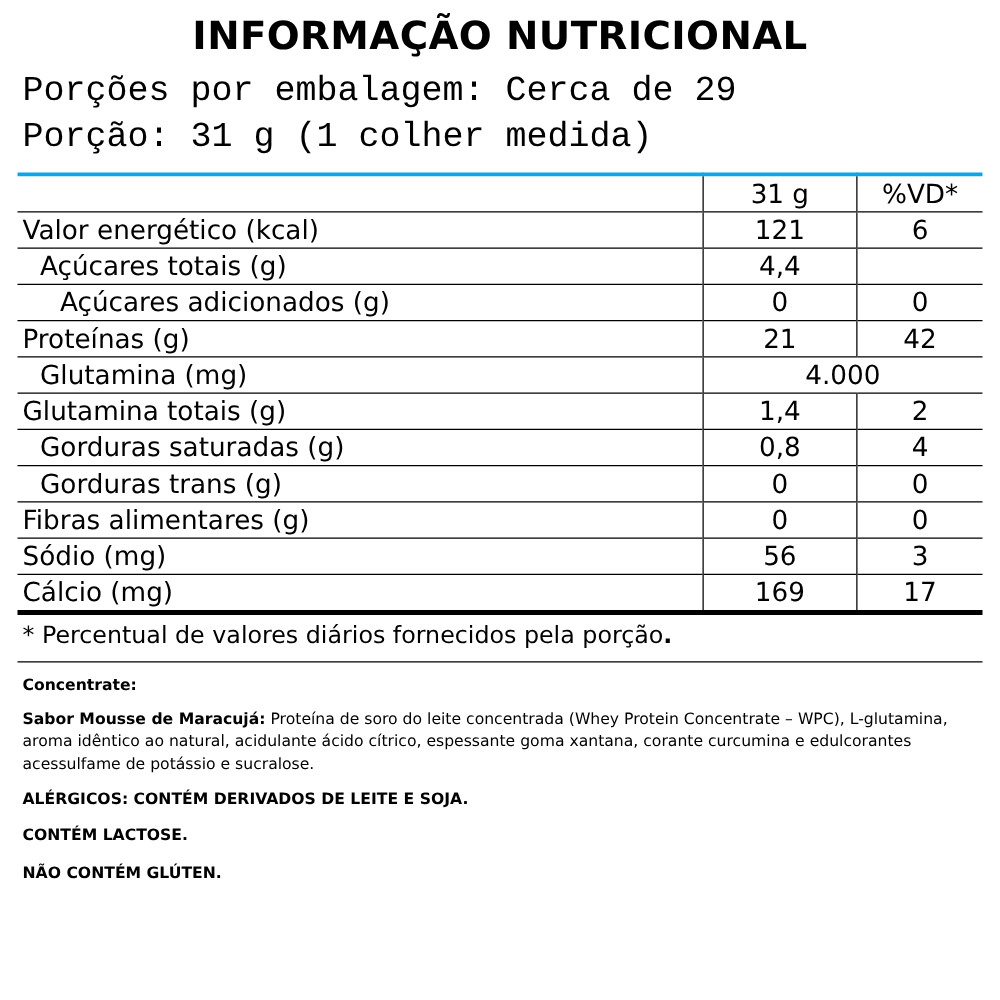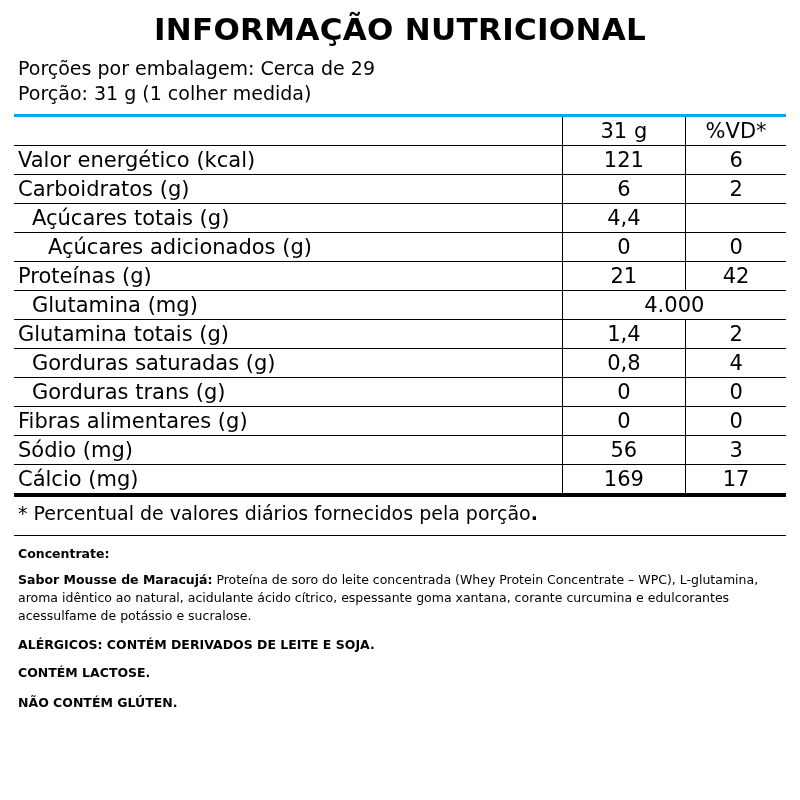--- a/index.html
+++ b/index.html
@@ -20,23 +20,24 @@
   }
   .title {
     text-align: center;
     font-size: 31px;
     font-weight: bold;
     letter-spacing: 0.3px;
     line-height: 1.15;
     margin: 4px 0 8px 0;
   }
   .portions {
-    font-size: 19px;
+    font-size: 28px;
     line-height: 1.32;
     padding-left: 4px;
+    font-family: Liberation Mono, monospace;
   }
   .portions div { white-space: nowrap; }
 
   table.nutri {
     width: 100%;
     border-collapse: collapse;
     margin-top: 8px;
     font-size: 21px;
   }
   table.nutri td, table.nutri th {
@@ -116,25 +117,20 @@
         <th class="col-vd vline-l">%VD*</th>
       </tr>
     </thead>
     <tbody>
       <tr class="thin-bot">
         <td class="col-name">Valor energético (kcal)</td>
         <td class="col-amt vline-l">121</td>
         <td class="col-vd vline-l">6</td>
       </tr>
       <tr class="thin-bot">
-        <td class="col-name">Carboidratos (g)</td>
-        <td class="col-amt vline-l">6</td>
-        <td class="col-vd vline-l">2</td>
-      </tr>
-      <tr class="thin-bot">
         <td class="col-name ind1">Açúcares totais (g)</td>
         <td class="col-amt vline-l">4,4</td>
         <td class="col-vd vline-l"></td>
       </tr>
       <tr class="thin-bot">
         <td class="col-name ind2">Açúcares adicionados (g)</td>
         <td class="col-amt vline-l">0</td>
         <td class="col-vd vline-l">0</td>
       </tr>
       <tr class="thin-bot">

